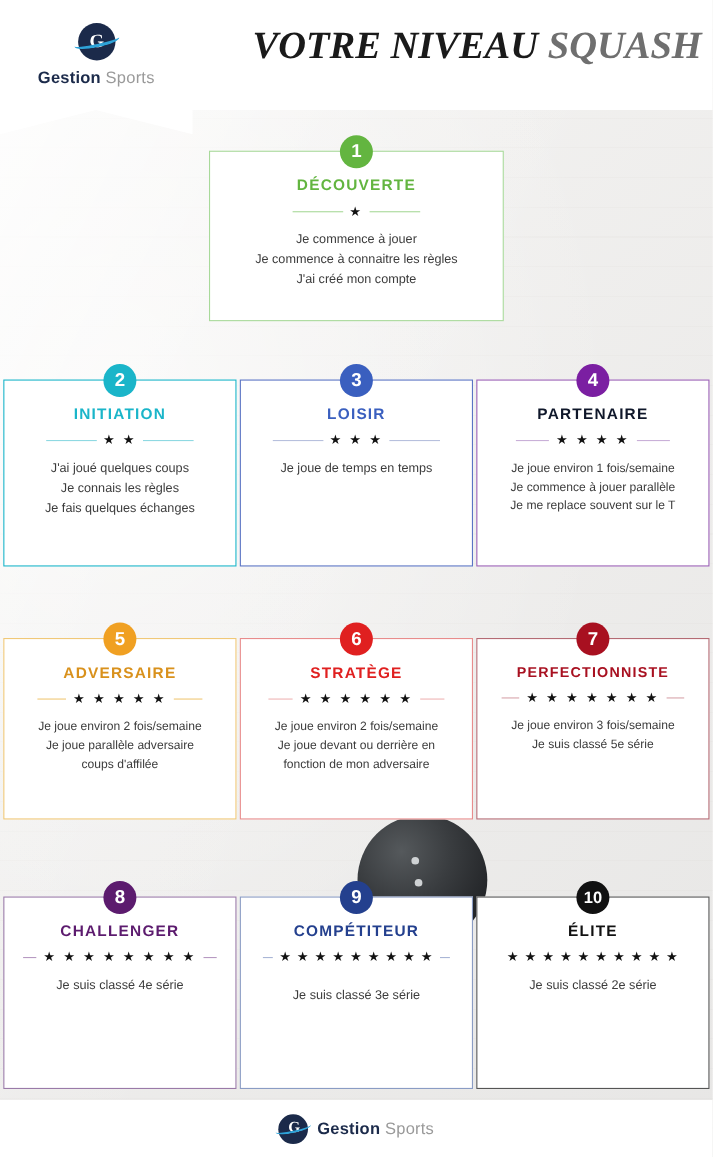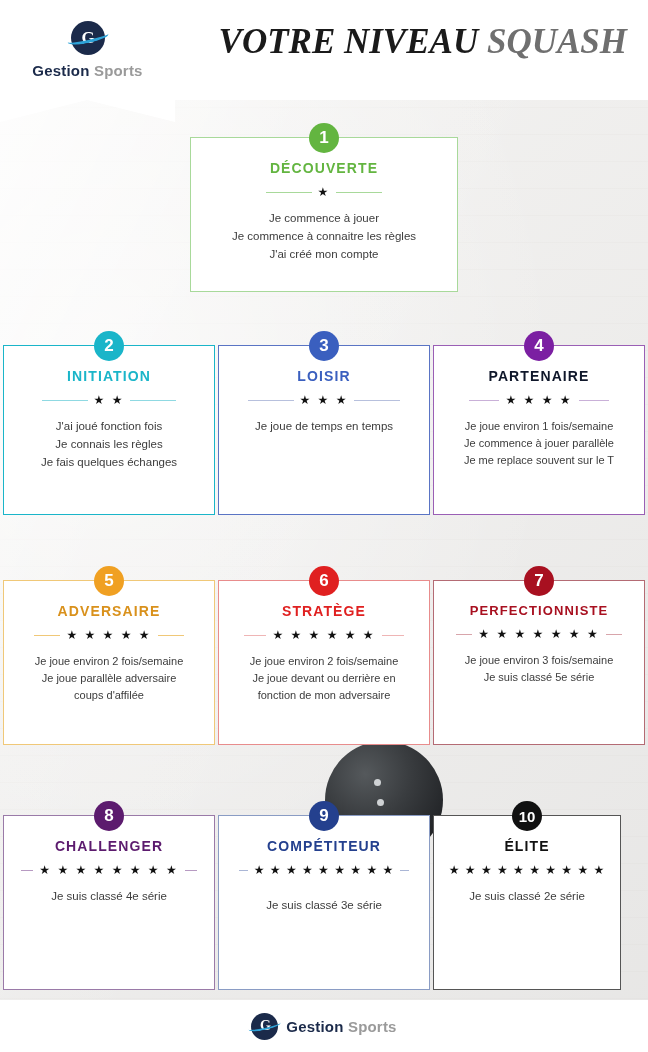--- a/index.html
+++ b/index.html
@@ -61,24 +61,24 @@
   }
   .logo-mark .swoosh {
     position: absolute; left: -4px; top: 12px;
     width: 42px; height: 10px;
     border-bottom: 3px solid #2ea3d8;
     border-radius: 0 0 50% 50%;
     transform: rotate(-12deg);
   }
   .logo-text { margin-top: 7px; font-size: 15px; letter-spacing: .2px; }
   .logo-text .b { color: #1b2a4a; font-weight: bold; }
-  .logo-text .g2 { color: #9a9a9a; font-weight: bold; }
+  .logo-text .g2 { color: #9a9a9a; font-weight: normal; }
 
   #header-title {
-    position: absolute; right: 21px; top: 22px;
+    position: absolute; right: 10px; top: 22px;
     font-family: "Liberation Serif", serif;
     font-style: italic;
     font-weight: bold;
     font-size: 35px;
     letter-spacing: 0px;
     white-space: nowrap;
   }
   #header-title .dark { color: #1a1a1a; }
   #header-title .grey { color: #6f6f6f; }
 
@@ -189,21 +189,21 @@
 
   <div class="card" style="left:3px; top:345px; width:212px; height:170px; border-color:#1ab5c9;">
     <div class="badge" style="background:#1ab5c9;">2</div>
     <div class="card-title" style="color:#1ab5c9;">INITIATION</div>
     <div class="stars-row">
       <span class="rule" style="background:#8fd9e2;"></span>
       <span class="stars">★ ★</span>
       <span class="rule" style="background:#8fd9e2;"></span>
     </div>
     <div class="desc">
-      <div>J'ai joué fonction fois</div>
+      <div>J'ai joué quelques coups</div>
       <div>Je connais les règles</div>
       <div>Je fais quelques échanges</div>
     </div>
   </div>
 
   <div class="card" style="left:218px; top:345px; width:212px; height:170px; border-color:#5a74c4;">
     <div class="badge" style="background:#3a5fbf;">3</div>
     <div class="card-title" style="color:#3a5fbf;">LOISIR</div>
     <div class="stars-row">
       <span class="rule" style="background:#b7c0dd;"></span>
@@ -293,21 +293,21 @@
     <div class="stars-row">
       <span class="rule" style="background:#aab6d6; width:9px;"></span>
       <span class="stars" style="letter-spacing:1px;">★ ★ ★ ★ ★ ★ ★ ★ ★</span>
       <span class="rule" style="background:#aab6d6; width:9px;"></span>
     </div>
     <div class="desc" style="margin-top:20px;">
       <div>Je suis classé 3e série</div>
     </div>
   </div>
 
-  <div class="card" style="left:433px; top:815px; width:188px; height:175px; border-color:#555555;">
+  <div class="card" style="left:433px; top:815px; width:212px; height:175px; border-color:#555555;">
     <div class="badge wide" style="background:#111111;">10</div>
     <div class="card-title" style="color:#111111;">ÉLITE</div>
     <div class="stars-row">
       <span class="stars" style="letter-spacing:1px;">★ ★ ★ ★ ★ ★ ★ ★ ★ ★</span>
     </div>
     <div class="desc" style="margin-top:8px;">
       <div>Je suis classé 2e série</div>
     </div>
   </div>
 

